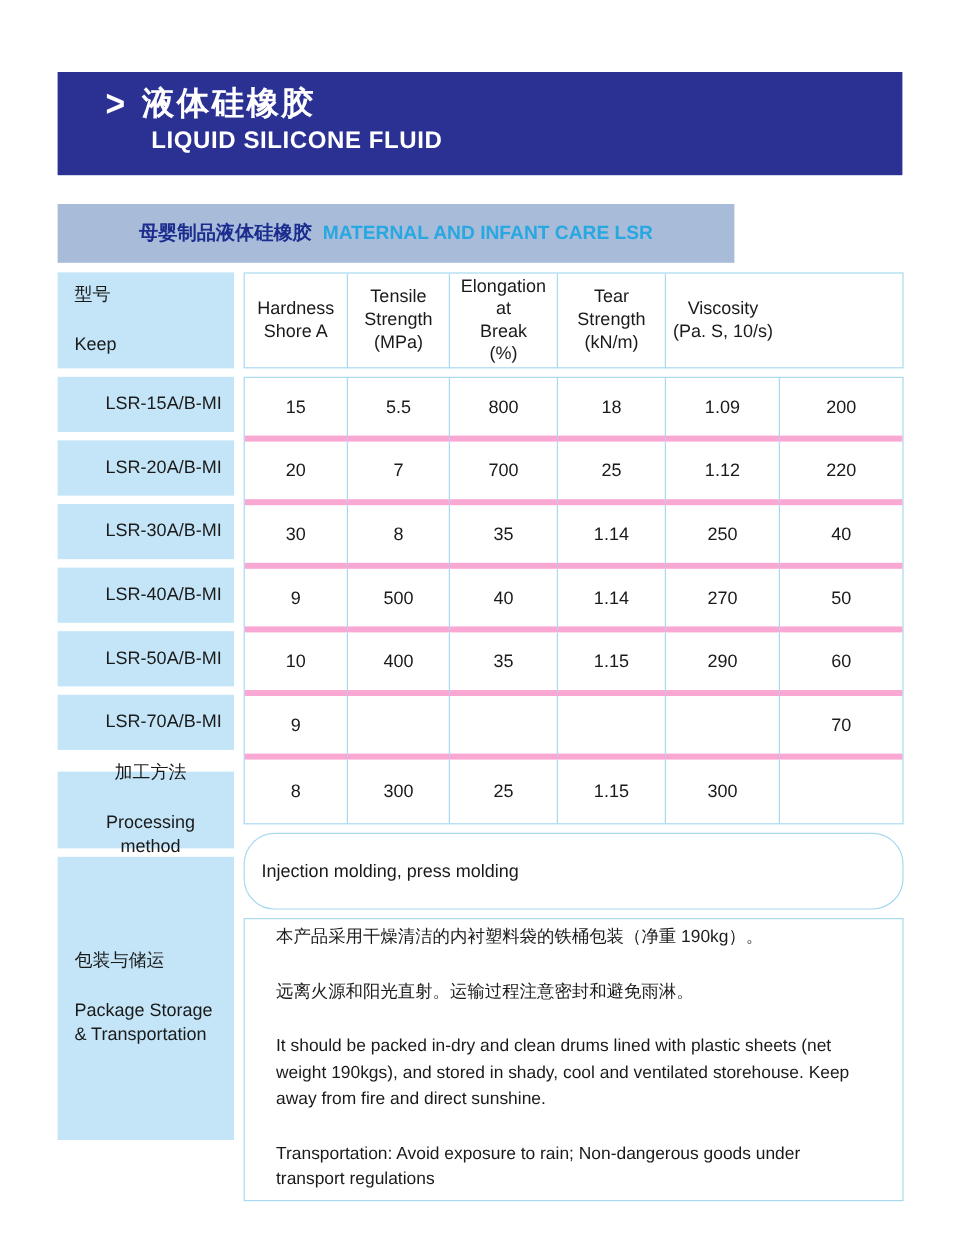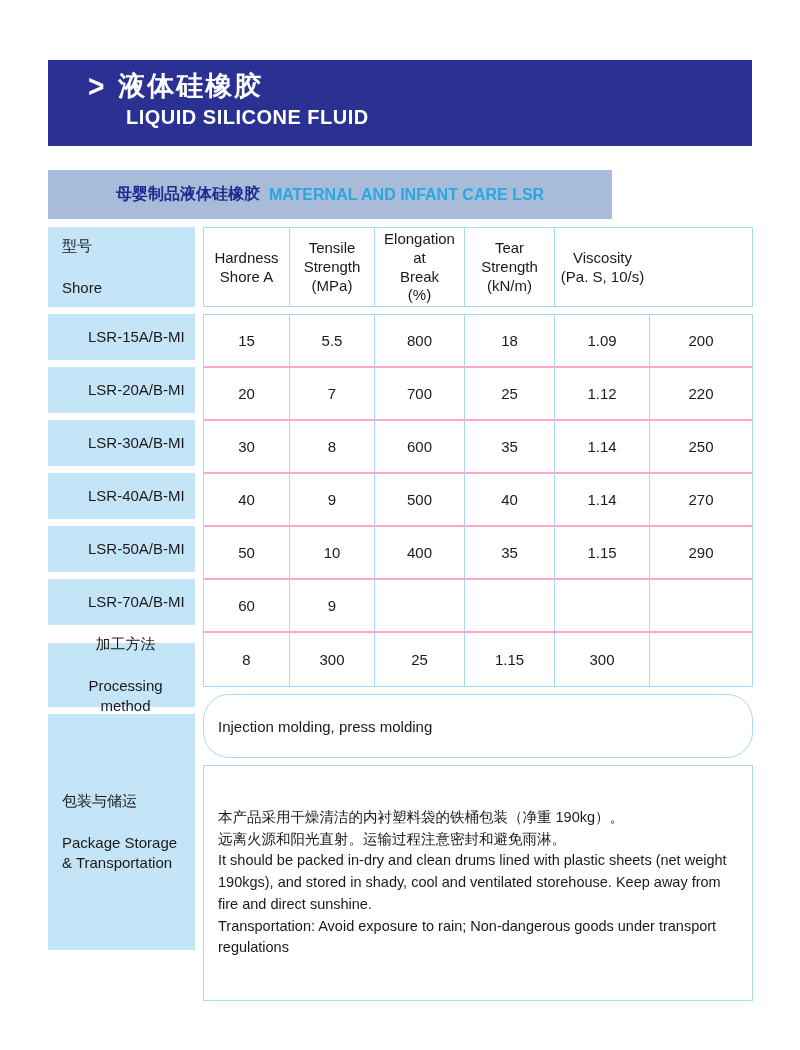--- a/index.html
+++ b/index.html
@@ -56,34 +56,34 @@
     align-items:center; justify-content:center; text-align:center;
     font-size:15px; line-height:1.25; padding:2px;
   }
   .hcell:last-child { border-right:none; }
   .data-grid {
     display:grid; grid-template-columns:86px 85px 90px 90px 95px 102px;
     margin-bottom:7px;
   }
   .dcell {
     height:53px; box-sizing:border-box;
-    border-right:1px solid #a8d9f0; border-bottom:2px solid #f9a8d4;
+    border-right:1px solid #a8d9f0; border-bottom:5px solid #f9a8d4;
     display:flex; align-items:center; justify-content:center; font-size:15px;
   }
   .dcell:nth-child(6n) { border-right:none; }
   .dcell:nth-child(n+37) { border-bottom:none; }
   .proc-cell {
     height:64px; display:flex; align-items:center; padding-left:14px;
     font-size:15px; margin-bottom:7px;border-radius:26px;
   }
   .pkg-cell {
     height:236px; display:flex; flex-direction:column; justify-content:center;
     padding-left:14px; padding-right:12px; font-size:14.5px; line-height:1.5;
   }
-  .pkg-cell p { margin:0; }
+  .pkg-cell p { margin:12px; }
 </style>
 </head>
 <body>
 
 <div class="page">
 
   <header class="banner">
     <div class="banner-row1">
       <span class="chevron">&gt;</span>
       <h1>液体硅橡胶</h1>
@@ -96,21 +96,21 @@
     <div class="caption">
       <span class="cap-zh">母婴制品液体硅橡胶</span>
       <span class="cap-en">MATERNAL AND INFANT CARE LSR</span>
     </div>
 
     <div class="table-body">
 
       <div class="left-col">
         <div class="label-box header-label">
           <div>型号</div>
-          <div>Shore</div>
+          <div>Keep</div>
         </div>
         <div id="row-labels">
             <div class="label-box row-label">LSR-15A/B-MI</div>
             <div class="label-box row-label">LSR-20A/B-MI</div>
             <div class="label-box row-label">LSR-30A/B-MI</div>
             <div class="label-box row-label">LSR-40A/B-MI</div>
             <div class="label-box row-label">LSR-50A/B-MI</div>
             <div class="label-box row-label">LSR-70A/B-MI</div>
           </div>
         <div class="label-box proc-label">
@@ -157,21 +157,20 @@
             <div class="dcell">1.09</div>
             <div class="dcell">200</div>
             <div class="dcell">20</div>
             <div class="dcell">7</div>
             <div class="dcell">700</div>
             <div class="dcell">25</div>
             <div class="dcell">1.12</div>
             <div class="dcell">220</div>
             <div class="dcell">30</div>
             <div class="dcell">8</div>
-            <div class="dcell">600</div>
             <div class="dcell">35</div>
             <div class="dcell">1.14</div>
             <div class="dcell">250</div>
             <div class="dcell">40</div>
             <div class="dcell">9</div>
             <div class="dcell">500</div>
             <div class="dcell">40</div>
             <div class="dcell">1.14</div>
             <div class="dcell">270</div>
             <div class="dcell">50</div>
@@ -179,20 +178,21 @@
             <div class="dcell">400</div>
             <div class="dcell">35</div>
             <div class="dcell">1.15</div>
             <div class="dcell">290</div>
             <div class="dcell">60</div>
             <div class="dcell">9</div>
             <div class="dcell"></div>
             <div class="dcell"></div>
             <div class="dcell"></div>
             <div class="dcell"></div>
+            <div class="dcell">70</div>
             <div class="dcell">8</div>
             <div class="dcell">300</div>
             <div class="dcell">25</div>
             <div class="dcell">1.15</div>
             <div class="dcell">300</div>
           </div>
         <div class="proc-cell bordered">Injection molding, press molding</div>
         <div class="pkg-cell bordered" id="pkg-cell">
             <p>本产品采用干燥清洁的内衬塑料袋的铁桶包装（净重 190kg）。</p>
             <p>远离火源和阳光直射。运输过程注意密封和避免雨淋。</p>

